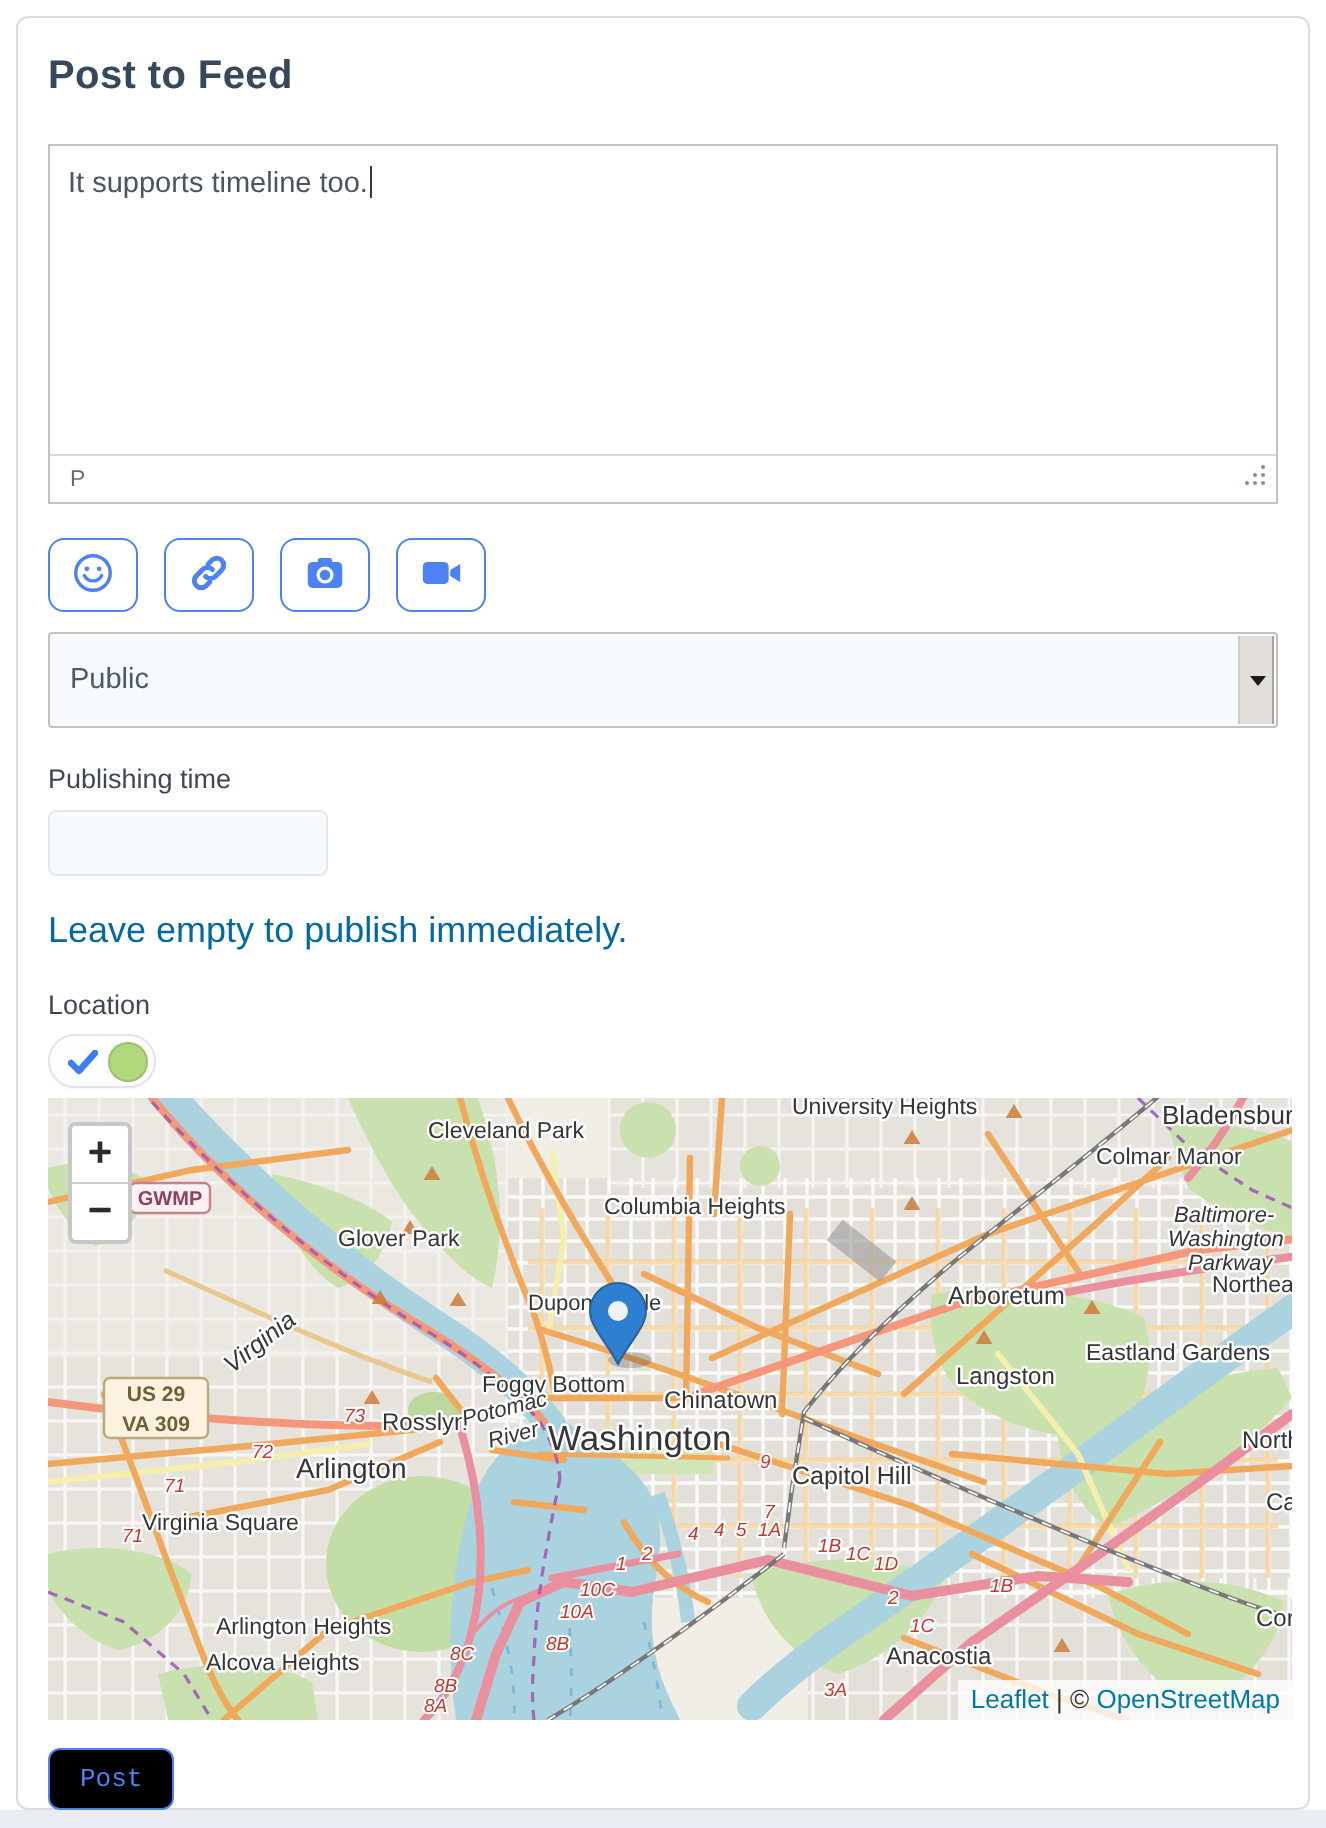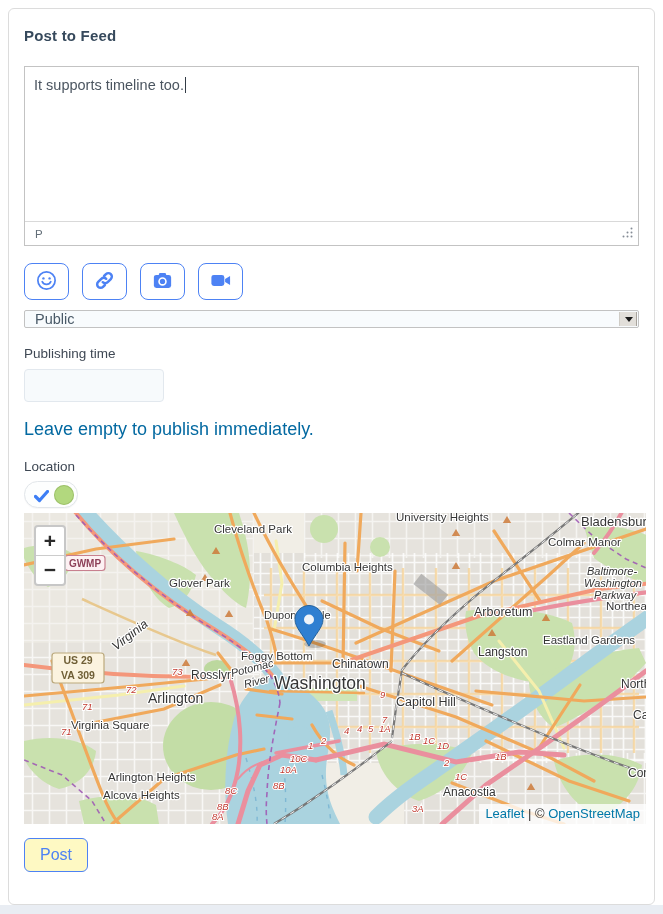--- a/index.html
+++ b/index.html
@@ -6,37 +6,37 @@
   body{
     width:663px;height:914px;position:relative;overflow:hidden;
     background:#fff;font-family:"Liberation Sans",sans-serif;
   }
   .card{
     position:absolute;left:8px;top:8px;width:647px;height:897px;
     box-sizing:border-box;background:#fff;border:1px solid #dcdcdc;border-radius:6px;
     padding:14px 15px;
   }
   .footer-strip{position:absolute;left:0;top:905px;width:663px;height:9px;background:#e9edf3;}
-  h2.title{margin:4px 0 0;font-size:15px;font-weight:700;color:#36495c;letter-spacing:.2px;}
+  h2.title{margin:4px 0 0;font-size:20px;font-weight:700;color:#36495c;letter-spacing:.2px;}
   
   .editor{margin-top:22px;border:1px solid #c3c3c3;height:180px;box-sizing:border-box;background:#fff;}
   .editor-content{height:154px;box-sizing:border-box;padding:10px 9px;font-size:14.5px;color:#4b5560;overflow:hidden;cursor:text;}
   .caret{display:inline-block;width:1.5px;height:16px;background:#333c46;vertical-align:-3px;margin-left:1px;}
   .editor-statusbar{height:24px;border-top:1px solid #d9d9d9;display:flex;align-items:center;justify-content:space-between;padding:0 4px 0 10px;box-sizing:border-box;}
   .fmt{font-size:11.5px;color:#636e78;}
   .resizer{align-self:flex-end;margin-bottom:2px;cursor:se-resize;}
   
   .toolbar{margin-top:17px;display:flex;gap:13px;}
   .tb-btn{width:45px;height:37px;background:#fff;border:1px solid var(--accent);border-radius:8px;
     display:flex;align-items:center;justify-content:center;cursor:pointer;padding:0;}
   
   .field-label{margin-top:14px;font-size:13.5px;color:#3f4854;}
   .req{color:#e03131;margin-left:1px;}
   .select{
-    margin-top:10px;position:relative;height:18px;box-sizing:border-box;
+    margin-top:10px;position:relative;height:48px;box-sizing:border-box;
     border:1px solid #c2c2c2;border-radius:2px;background:#f8fbfd;
     display:flex;align-items:center;padding-left:10px;font-size:14.5px;color:#4a5a68;cursor:default;
   }
   .select-btn{
     position:absolute;right:1px;top:1px;bottom:1px;width:17px;background:#e2dfda;
     border-left:1px solid #cfccc6;box-shadow:inset -1px 0 0 #a9a49d;
     display:flex;align-items:center;justify-content:center;
   }
   .select-arrow{width:0;height:0;border-left:4px solid transparent;border-right:4px solid transparent;border-top:5px solid #1b1b1b;}
   .pub-label{margin-top:18px;}
@@ -70,22 +70,22 @@
   }
   .attribution a{color:var(--map-link);text-decoration:none;cursor:pointer;}
   
   svg text{font-family:"Liberation Sans",sans-serif;}
   text.pl{fill:#353535;paint-order:stroke;stroke:#ffffff;stroke-width:2.4px;stroke-linejoin:round;}
   text.it{font-style:italic;}
   text.rl{fill:#c1392f;font-style:italic;font-size:9.5px;paint-order:stroke;stroke:#ffffff;stroke-width:2px;}
   text.shield-txt{paint-order:stroke;stroke:none;font-weight:bold;}
   
   .post-btn{
-    margin-top:14px;background:#fef9c3;border:1px solid var(--accent);border-radius:6px;
-    color:var(--accent);font-size:16px;font-family:Liberation Sans, sans-serif;
+    margin-top:14px;background:#000000;border:1px solid var(--accent);border-radius:6px;
+    color:var(--accent);font-size:13px;font-family:Liberation Mono, monospace;
     padding:7px 15px;cursor:pointer;
   }
 </style>
 </head>
 <body style="--accent: #4d82f4; --toggle-on: #b2d87e; --map-link: #0078a8;">
 
 <div class="card">
 
   <h2 class="title">Post to Feed</h2>
 

